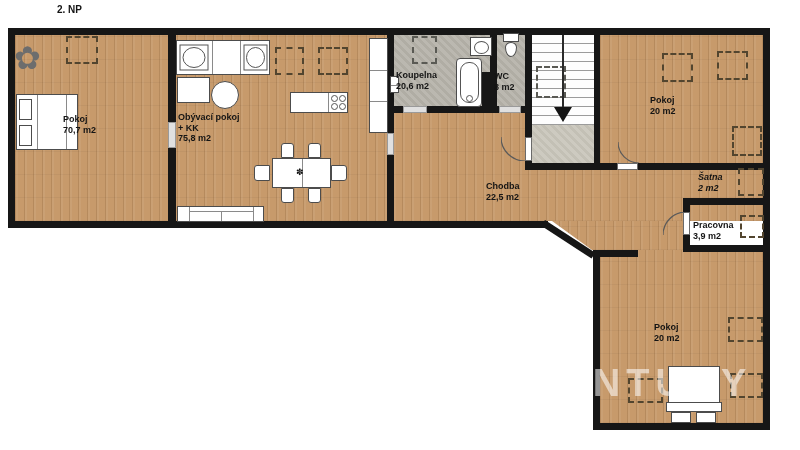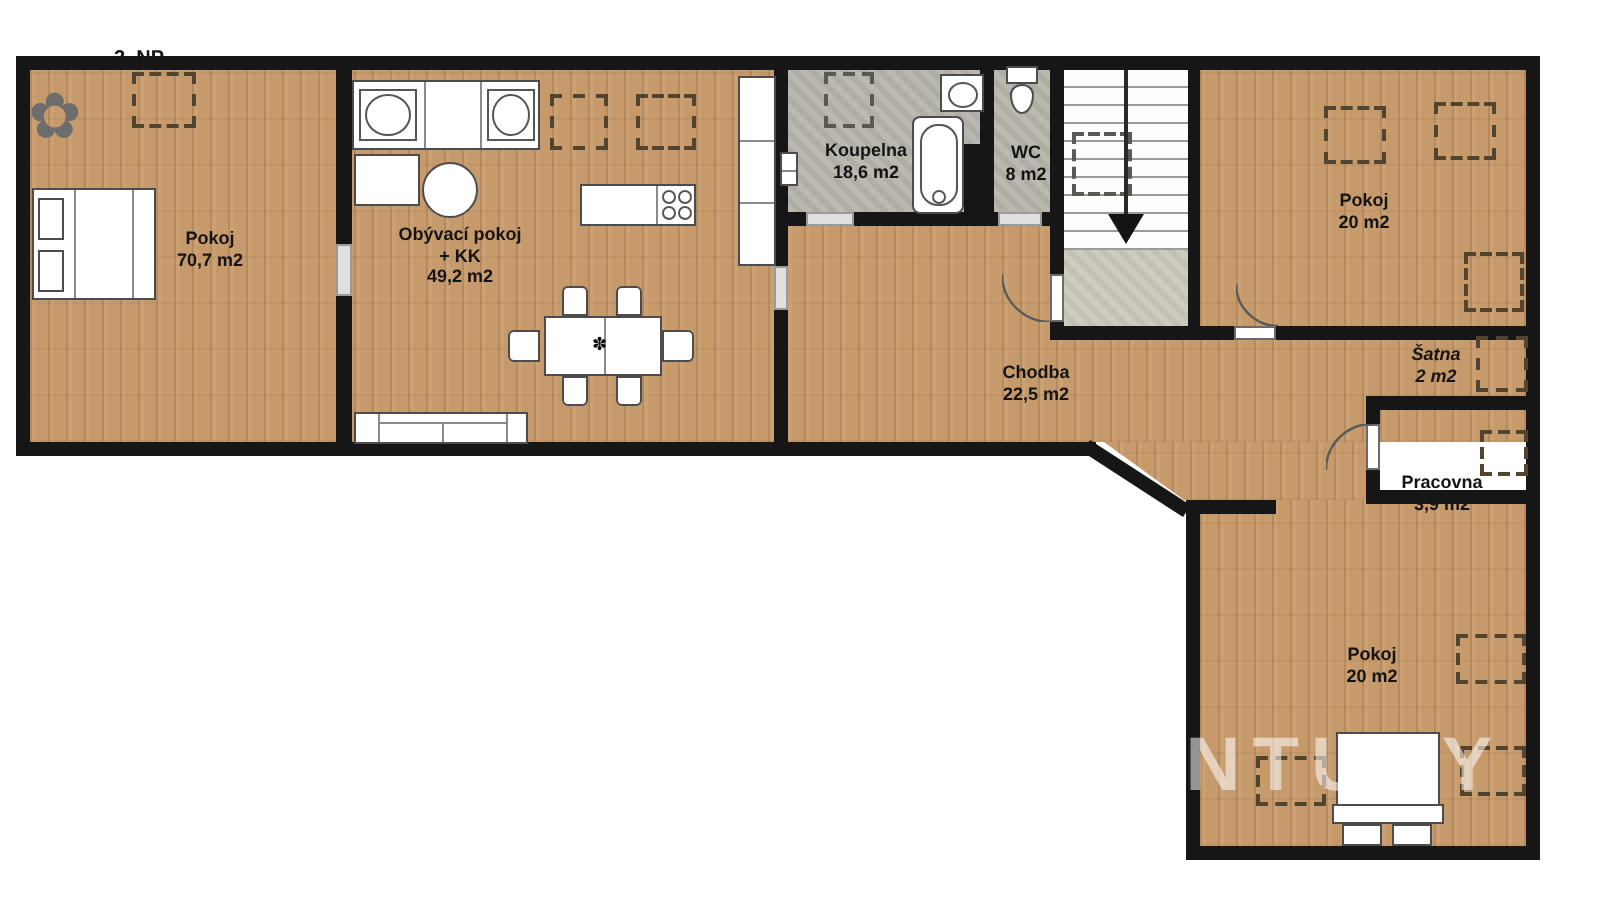--- a/index.html
+++ b/index.html
@@ -17,21 +17,21 @@
   .stairs{position:absolute;background:#fdfdfd;
         background-image:repeating-linear-gradient(180deg, rgba(0,0,0,0) 0 8px, #9b9b9b 8px 9px);}
   .carpet{position:absolute;border:2px dashed #52452f;box-sizing:border-box;}
   .carpet.gray{border-color:#5a5a54;}
   .furn{position:absolute;background:#fff;border:1px solid #4c4c4c;box-sizing:border-box;}
   .thin{position:absolute;background:#8a8a8a;}
   .gapdoor{position:absolute;background:#e0e0e0;border:1px solid #9a9a9a;box-sizing:border-box;}
   .leaf{position:absolute;background:#fff;border:1px solid #6a6a6a;box-sizing:border-box;}
   .arc{position:absolute;}
   .arc path{stroke:#5a5a5a;stroke-width:1.2;fill:none;}
-  .label{position:absolute;text-align:center;font-weight:bold;font-size:9px;line-height:10.5px;color:#141414;}
+  .label{position:absolute;text-align:left;font-weight:bold;font-size:9px;line-height:10.5px;color:#141414;}
   .label span{display:block;}
   .floorlabel{position:absolute;font-weight:bold;font-size:10px;color:#141414;}
   .burner{position:absolute;width:7px;height:7px;border:1px solid #555;border-radius:50%;box-sizing:border-box;background:#fff;}
   .arrowdown{position:absolute;width:0;height:0;border-left:9px solid transparent;border-right:9px solid transparent;border-top:15px solid #141414;}
   .watermark{position:absolute;font-weight:bold;font-size:38px;letter-spacing:6px;color:rgba(255,255,255,0.55);}
   .plantglyph{position:absolute;font-size:32px;color:#6d6d6d;line-height:32px;}
   .centerpiece{position:absolute;font-size:9px;color:#111;line-height:9px;}
 </style>
 </head>
 <body>
@@ -187,52 +187,52 @@
   <div class="carpet" style="left:728px;top:317px;width:35px;height:25px;"></div>
   <div class="carpet" style="left:628px;top:378px;width:35px;height:25px;"></div>
   <div class="carpet" style="left:730px;top:373px;width:33px;height:25px;"></div>
   <div style="position:absolute;left:666px;top:366px;width:56px;height:57px;">
     <div class="furn" style="left:2px;top:0;width:52px;height:37px;"></div>
     <div class="furn" style="left:0;top:36px;width:56px;height:10px;"></div>
     <div class="furn" style="left:5px;top:46px;width:20px;height:11px;"></div>
     <div class="furn" style="left:30px;top:46px;width:20px;height:11px;"></div>
   </div>
 
-  <div class="floorlabel" style="left:57px;top:24px;">2. NP</div>
+  <div class="floorlabel" style="left:57px;top:4px;">2. NP</div>
 
   <div class="label" style="left:63px;top:114px;width:84px;">
     <span>Pokoj</span>
       <span>70,7 m2</span>
   </div>
   <div class="label" style="left:178px;top:112px;width:104px;">
     <span>Obývací pokoj</span>
       <span>+ KK</span>
-      <span>49,2 m2</span>
+      <span>75,8 m2</span>
   </div>
   <div class="label" style="left:396px;top:70px;width:74px;">
     <span>Koupelna</span>
-      <span>18,6 m2</span>
+      <span>20,6 m2</span>
   </div>
   <div class="label" style="left:494px;top:71px;width:38px;">
     <span>WC</span>
       <span>8 m2</span>
   </div>
   <div class="label" style="left:650px;top:95px;width:64px;">
     <span>Pokoj</span>
       <span>20 m2</span>
   </div>
   <div class="label" style="left:486px;top:181px;width:64px;">
     <span>Chodba</span>
       <span>22,5 m2</span>
   </div>
   <div class="label" style="left:698px;top:172px;width:40px;font-style:italic;">
     <span>Šatna</span>
       <span>2 m2</span>
   </div>
-  <div class="label" style="left:693px;top:220px;width:56px;margin-top:16px;">
+  <div class="label" style="left:693px;top:220px;width:56px;">
     <span>Pracovna</span>
       <span>3,9 m2</span>
   </div>
   <div class="label" style="left:654px;top:322px;width:64px;">
     <span>Pokoj</span>
       <span>20 m2</span>
   </div>
 
   <div class="watermark" style="left:528px;top:362px;">CENTURY 21</div>
 

